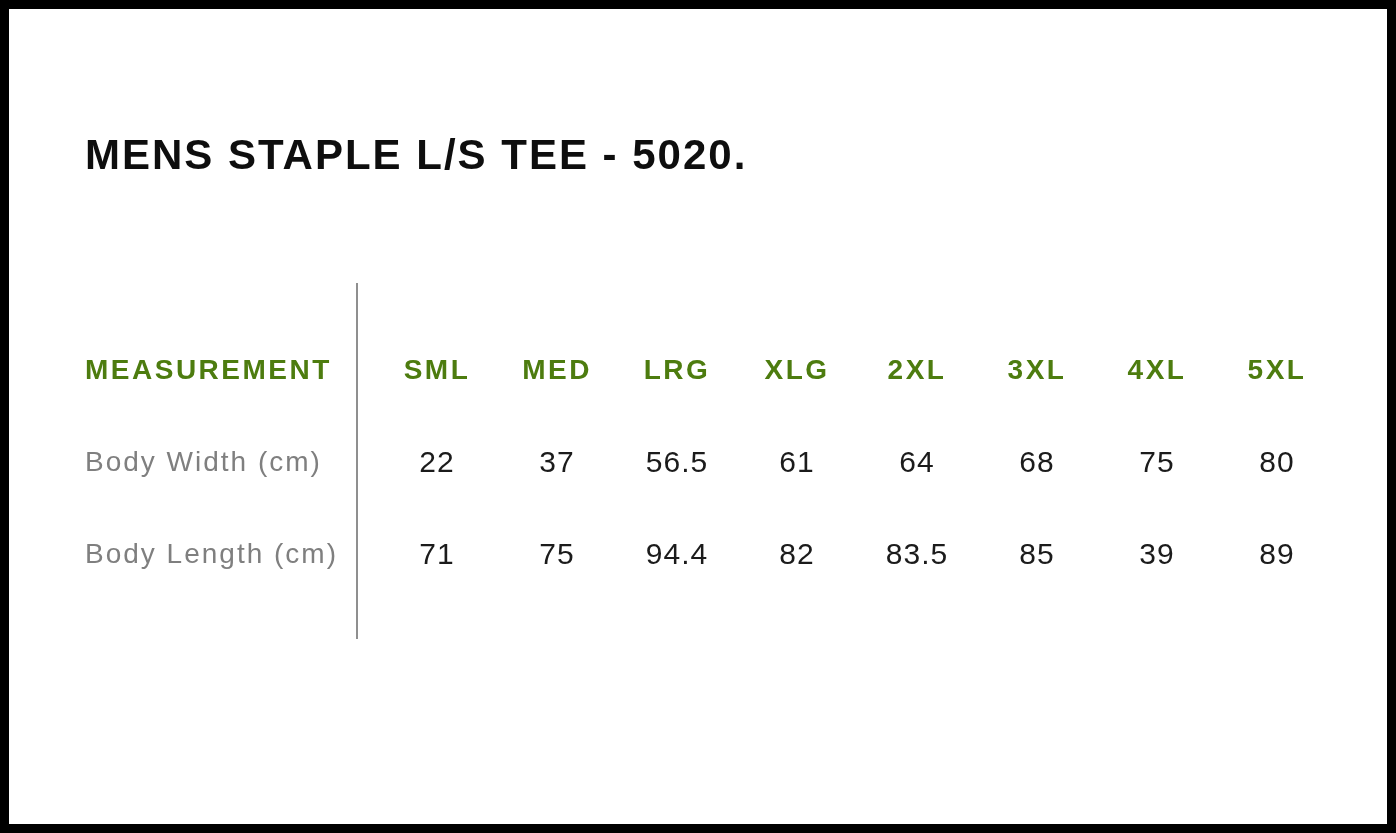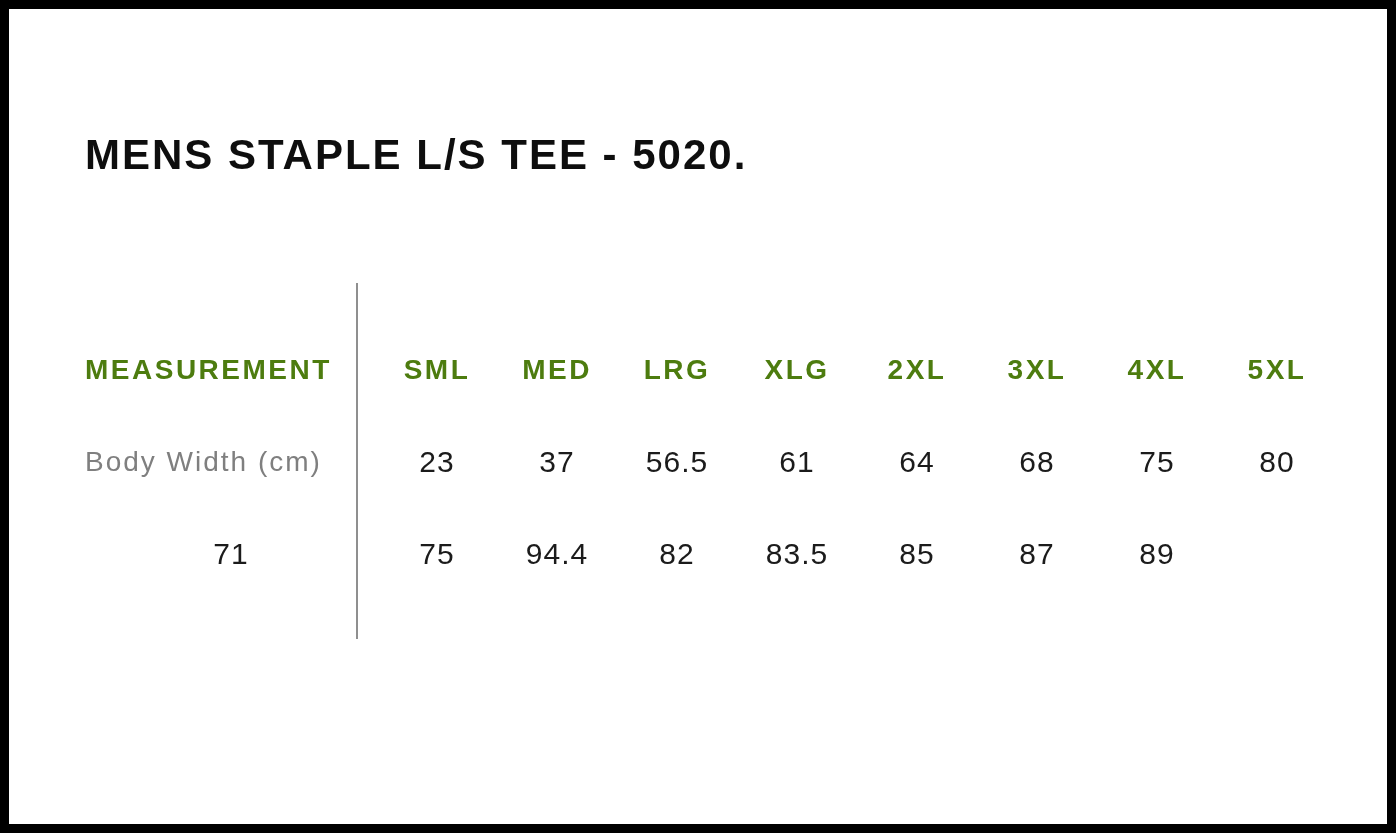--- a/index.html
+++ b/index.html
@@ -106,38 +106,39 @@
         <div class="cell size-cell">LRG</div>
         <div class="cell size-cell">XLG</div>
         <div class="cell size-cell">2XL</div>
         <div class="cell size-cell">3XL</div>
         <div class="cell size-cell">4XL</div>
         <div class="cell size-cell">5XL</div>
       </div>
 
       <div class="row data-row">
         <div class="cell label-cell">Body Width (cm)</div>
-        <div class="cell size-cell">23</div>
+        <div class="cell size-cell">22</div>
         <div class="cell size-cell">37</div>
         <div class="cell size-cell">56.5</div>
         <div class="cell size-cell">61</div>
         <div class="cell size-cell">64</div>
         <div class="cell size-cell">68</div>
         <div class="cell size-cell">75</div>
         <div class="cell size-cell">80</div>
       </div>
 
       <div class="row data-row">
+        <div class="cell label-cell">Body Length (cm)</div>
         <div class="cell size-cell">71</div>
         <div class="cell size-cell">75</div>
         <div class="cell size-cell">94.4</div>
         <div class="cell size-cell">82</div>
         <div class="cell size-cell">83.5</div>
         <div class="cell size-cell">85</div>
-        <div class="cell size-cell">87</div>
+        <div class="cell size-cell">39</div>
         <div class="cell size-cell">89</div>
       </div>
 
     </div>
   </div>
 
 
 </div>
 
 </body></html>

